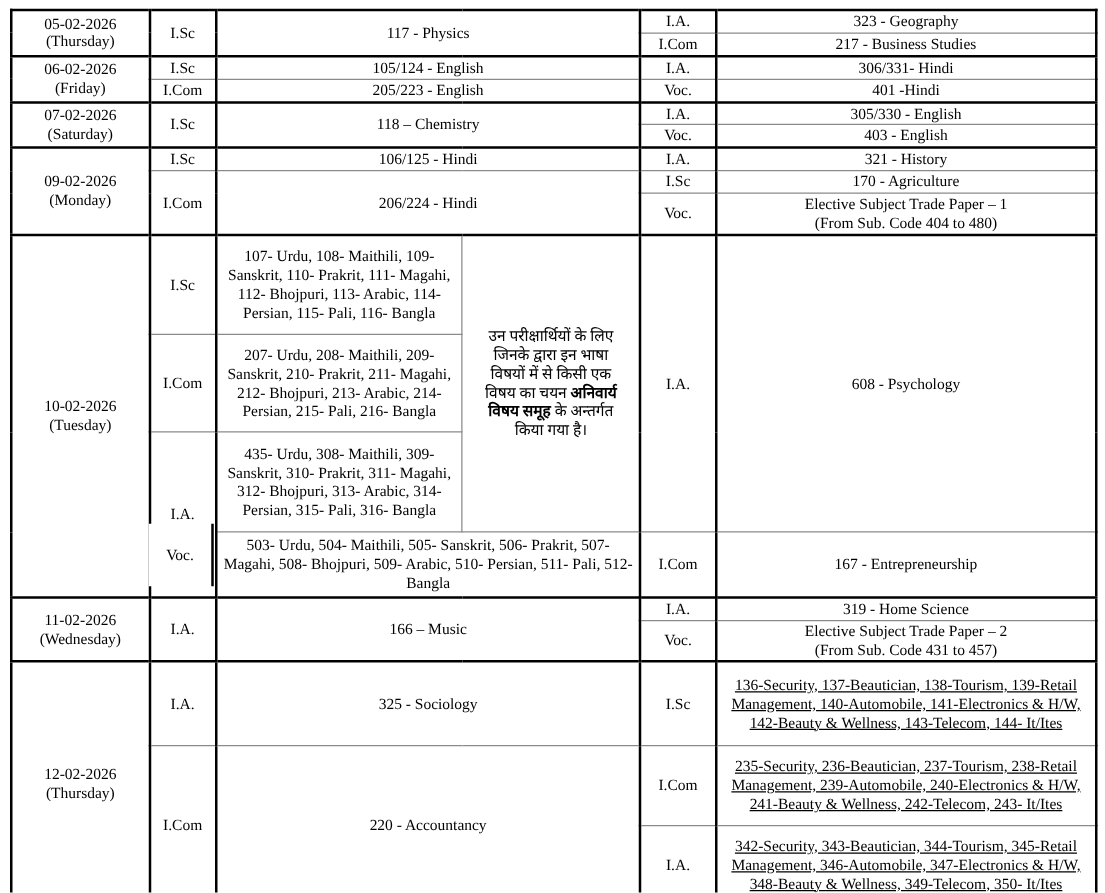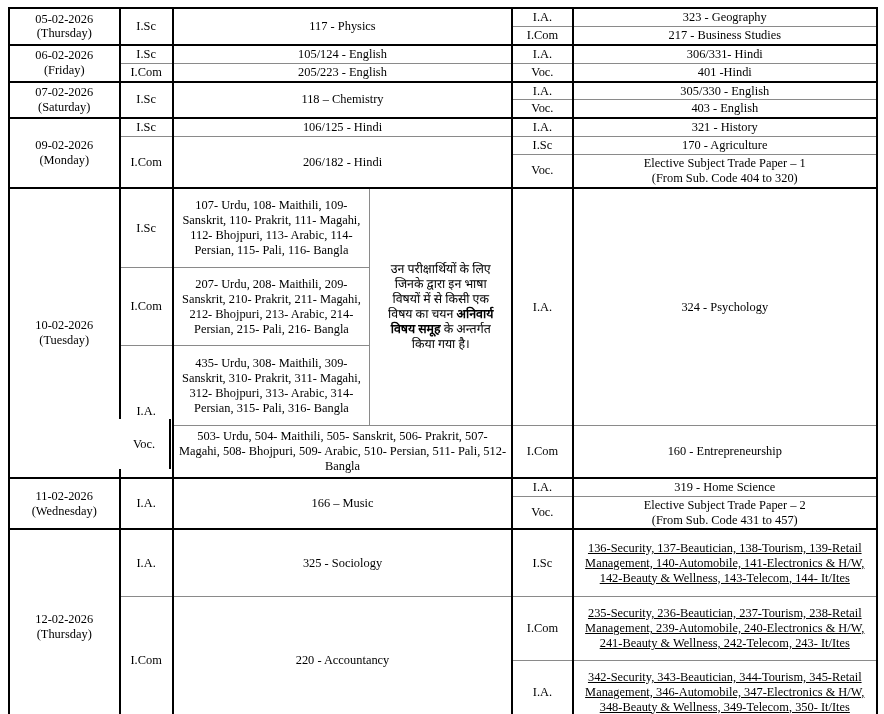--- a/index.html
+++ b/index.html
@@ -151,62 +151,62 @@
           <span class="two-line">09-02-2026</span>
           <span class="two-line">(Monday)</span>
         </td>
         <td class="stream-cell br-hard bt-hard">I.Sc</td>
         <td class="subject-cell br-hard bt-hard" colspan="2">106/125 - Hindi</td>
         <td class="stream-cell br-hard bt-hard">I.A.</td>
         <td class="subject-cell bt-hard">321 - History</td>
       </tr>
       <tr>
         <td class="stream-cell br-hard" rowspan="2">I.Com</td>
-        <td class="subject-cell br-hard" colspan="2" rowspan="2">206/182 - Hindi</td>
+        <td class="subject-cell br-hard" colspan="2" rowspan="2">206/224 - Hindi</td>
         <td class="stream-cell br-hard">I.Sc</td>
         <td class="subject-cell">170 - Agriculture</td>
       </tr>
       <tr>
         <td class="stream-cell br-hard bb-hard">Voc.</td>
         <td class="subject-cell bb-hard">
           <span class="two-line">Elective Subject Trade Paper – 1</span>
-          <span class="two-line">(From Sub. Code 404 to 320)</span>
+          <span class="two-line">(From Sub. Code 404 to 480)</span>
         </td>
       </tr>
 
       <tr style="height:80px">
         <td class="date-cell br-hard bt-hard" rowspan="4">
           <span class="two-line">10-02-2026</span>
           <span class="two-line">(Tuesday)</span>
         </td>
         <td class="stream-cell br-hard bt-hard">I.Sc</td>
         <td class="lang-list bt-hard">107- Urdu, 108- Maithili, 109- Sanskrit, 110- Prakrit, 111- Magahi, 112- Bhojpuri, 113- Arabic, 114- Persian, 115- Pali, 116- Bangla</td>
         <td class="note-cell br-hard bt-hard" rowspan="3">
           <span class="two-line">उन परीक्षार्थियों के लिए</span>
           <span class="two-line">जिनके द्वारा इन भाषा</span>
           <span class="two-line">विषयों में से किसी एक</span>
           <span class="two-line"><span>विषय का चयन </span><b>अनिवार्य</b></span>
           <span class="two-line"><b>विषय समूह</b><span> के अन्तर्गत</span></span>
           <span class="two-line">किया गया है।</span>
         </td>
         <td class="stream-cell br-hard bt-hard" rowspan="3">I.A.</td>
-        <td class="subject-cell bt-hard" rowspan="3">324 - Psychology</td>
+        <td class="subject-cell bt-hard" rowspan="3">608 - Psychology</td>
       </tr>
       <tr style="height:78px">
         <td class="stream-cell br-hard">I.Com</td>
         <td class="lang-list">207- Urdu, 208- Maithili, 209- Sanskrit, 210- Prakrit, 211- Magahi, 212- Bhojpuri, 213- Arabic, 214- Persian, 215- Pali, 216- Bangla</td>
       </tr>
       <tr style="height:80px">
         <td class="stream-cell br-hard" rowspan="2">I.A.</td>
         <td class="lang-list">435- Urdu, 308- Maithili, 309- Sanskrit, 310- Prakrit, 311- Magahi, 312- Bhojpuri, 313- Arabic, 314- Persian, 315- Pali, 316- Bangla</td>
       </tr>
       <tr style="height:52px">
         <td class="lang-list br-hard bb-hard" colspan="2">503- Urdu, 504- Maithili, 505- Sanskrit, 506- Prakrit, 507- Magahi, 508- Bhojpuri, 509- Arabic, 510- Persian, 511- Pali, 512- Bangla</td>
         <td class="stream-cell br-hard bb-hard">I.Com</td>
-        <td class="subject-cell bb-hard">160 - Entrepreneurship</td>
+        <td class="subject-cell bb-hard">167 - Entrepreneurship</td>
       </tr>
 
       <tr>
         <td class="date-cell br-hard bt-hard" rowspan="2">
           <span class="two-line">11-02-2026</span>
           <span class="two-line">(Wednesday)</span>
         </td>
         <td class="stream-cell br-hard bt-hard" rowspan="2">I.A.</td>
         <td class="subject-cell br-hard bt-hard" colspan="2" rowspan="2">166 – Music</td>
         <td class="stream-cell br-hard bt-hard">I.A.</td>

